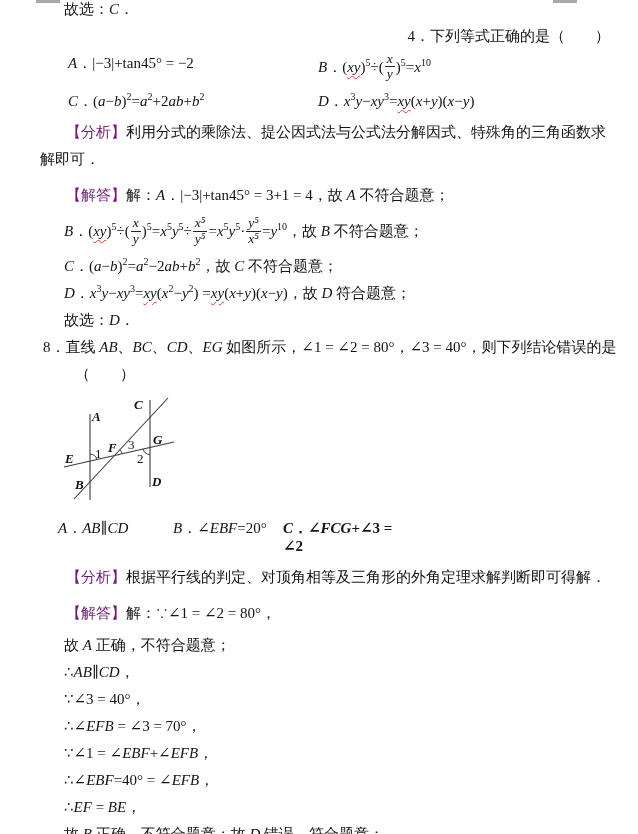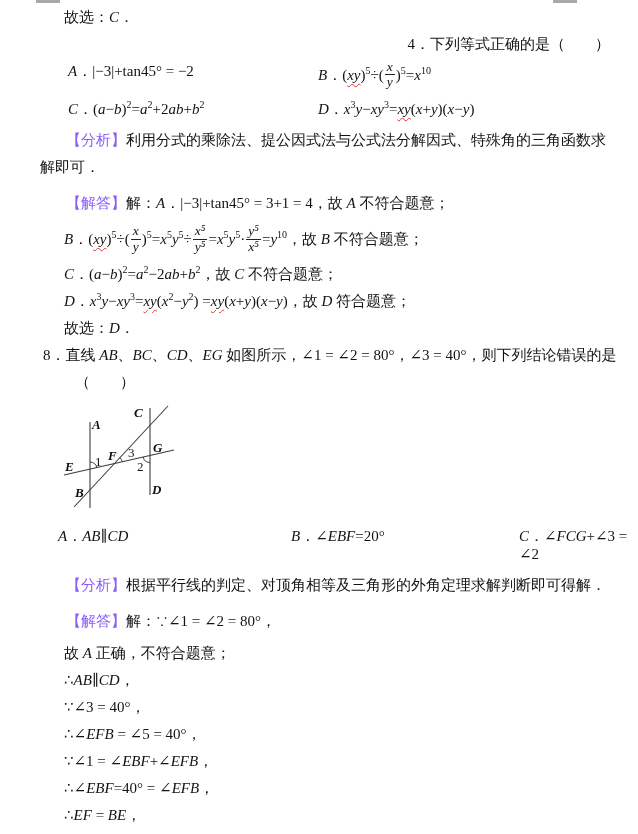--- a/index.html
+++ b/index.html
@@ -1,36 +1,36 @@
 <!DOCTYPE html>
 <html><head>
 <meta charset="utf-8">
 <style>
   html,body{margin:0;padding:0;background:#ffffff;}
   .page{position:relative;width:638px;height:834px;background:#fff;overflow:hidden;
         font-family:"Liberation Serif","DejaVu Serif",serif;font-size:15px;color:#131313;
-        padding-top:8px;box-sizing:border-box;}
+        box-sizing:border-box;}
   .edge-mark{position:absolute;top:0;width:24px;height:3px;background:#a9a9a9;}
   .edge-left{left:36px;} .edge-right{left:553px;}
   .line{margin:0 28px 9px 64px;line-height:18px;white-space:nowrap;}
   .q{margin-left:43px;text-align:right;}
   .paren{margin-left:75px;}
   .para{margin:0 30px 9px 40px;text-indent:26px;width:568px;line-height:27px;white-space:normal;}
   .opt-grid{display:flex;margin:0 0 9px 68px;line-height:18px;}
   .opt-grid .col1{width:250px;}
-  .q5opts{display:flex;margin:0 4px 9px 58px;line-height:18px;justify-content:space-between;}
-  .q5opts .o1{width:115px;} .q5opts .o2{width:110px;} .q5opts .o3{width:115px;}
+  .q5opts{display:flex;margin:0 16px 9px 58px;line-height:18px;}
+  .q5opts .o1{width:115px;} .q5opts .o2{width:110px;} .q5opts .o3{width:115px;font-weight:bold;}
   .mi{font-style:italic;font-family:"Liberation Serif",serif;}
   sup{font-size:10px;line-height:0;}
   .frac{display:inline-flex;flex-direction:column;align-items:center;vertical-align:middle;
         line-height:1.05;font-size:13.5px;margin:0 1px;transform:translateY(-2px);
         font-family:"Liberation Serif",serif;}
   .frac .num{border-bottom:1px solid #222;padding:0 2px;}
   .frac .den{padding-top:0;}
-  .blue{color:#8b5cf6;}
+  .blue{color:#701a75;}
   .wavy{text-decoration:underline wavy #e03131;text-decoration-thickness:1px;text-underline-offset:3px;}
   .figure{margin:0 0 8px 62px;}
   .figure svg line{stroke:#3c3c3c;stroke-width:1.1;}
   .figure svg path{stroke:#3c3c3c;stroke-width:1;fill:none;}
   .fig-label{font-size:13px;fill:#111;font-family:"Liberation Serif",serif;}
   .fig-it{font-style:italic;font-weight:600;}
 </style>
 </head>
 <body>
 
@@ -101,18 +101,18 @@
     <div class="o1"><span class="mi">A</span><span>．</span><span class="mi">AB</span><span>∥</span><span class="mi">CD</span></div>
     <div class="o2"><span class="mi">B</span><span>．∠</span><span class="mi">EBF</span><span>=20°</span></div>
     <div class="o3"><span class="mi">C</span><span>．∠</span><span class="mi">FCG</span><span>+∠3 = ∠2</span></div>
   </div>
 
   <div class="para"><span class="blue">【分析】</span><span>根据平行线的判定、对顶角相等及三角形的外角定理求解判断即可得解．</span></div>
   <div class="para"><span class="blue">【解答】</span><span>解：∵∠1 = ∠2 = 80°，</span></div>
   <div class="line"><span>故 </span><span class="mi">A</span><span> 正确，不符合题意；</span></div>
   <div class="line"><span>∴</span><span class="mi">AB</span><span>∥</span><span class="mi">CD</span><span>，</span></div>
   <div class="line"><span>∵∠3 = 40°，</span></div>
-  <div class="line"><span>∴∠</span><span class="mi">EFB</span><span> = ∠5 = 40°，</span></div>
+  <div class="line"><span>∴∠</span><span class="mi">EFB</span><span> = ∠3 = 70°，</span></div>
   <div class="line"><span>∵∠1 = ∠</span><span class="mi">EBF</span><span>+∠</span><span class="mi">EFB</span><span>，</span></div>
   <div class="line"><span>∴∠</span><span class="mi">EBF</span><span>=40° = ∠</span><span class="mi">EFB</span><span>，</span></div>
   <div class="line"><span>∴</span><span class="mi">EF</span><span> = </span><span class="mi">BE</span><span>，</span></div>
   <div class="line"><span>故 </span><span class="mi">B</span><span> 正确，不符合题意；故 </span><span class="mi">D</span><span> 错误，符合题意；</span></div>
 </div>
 
 </body></html>

